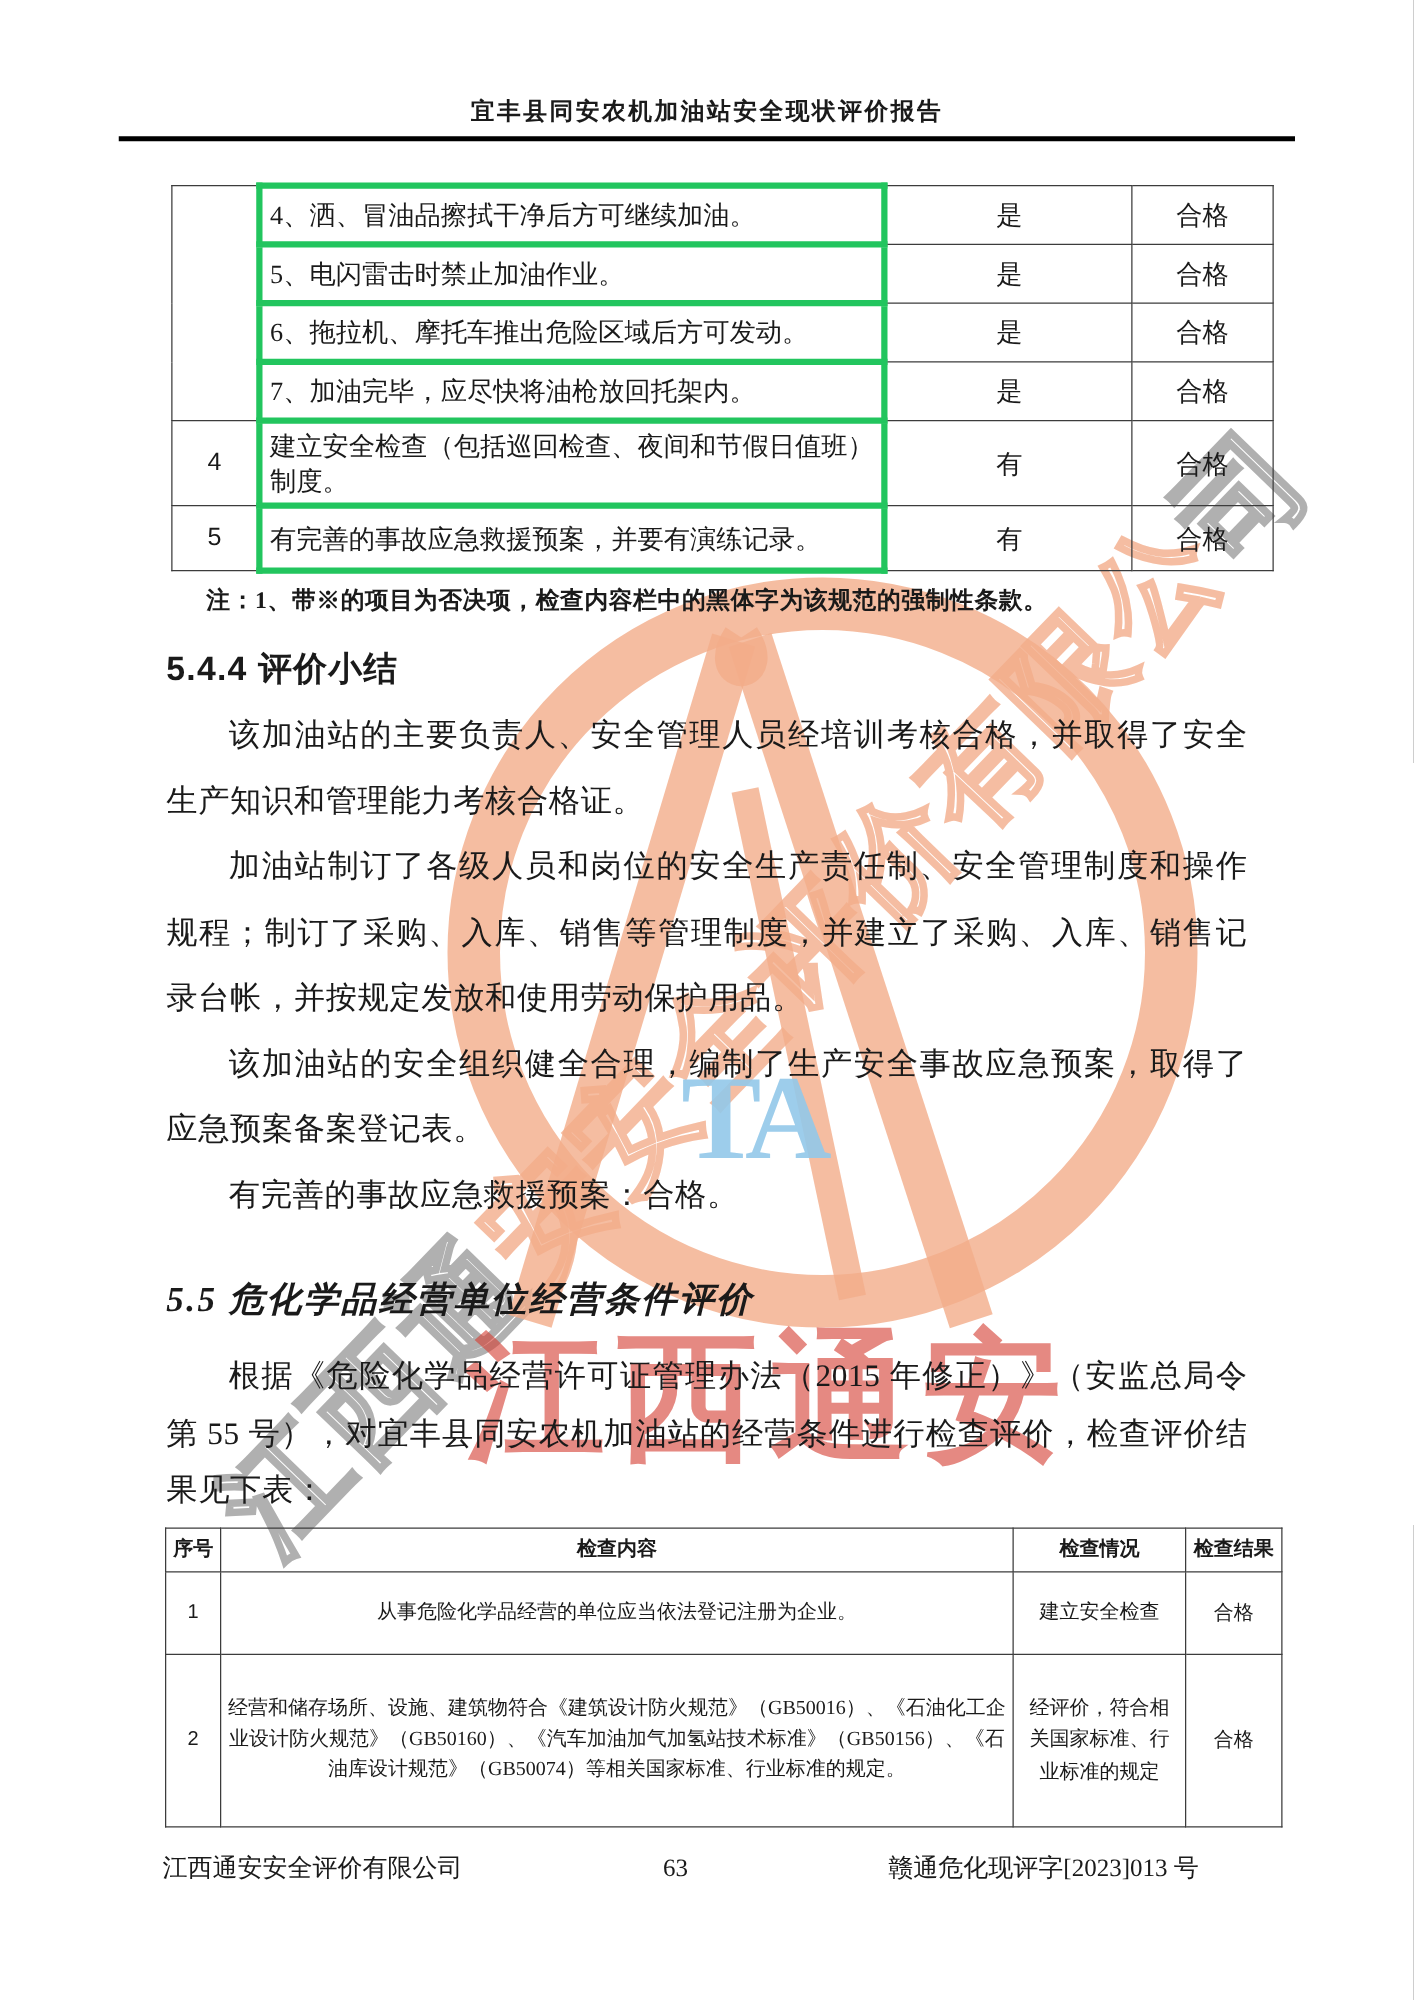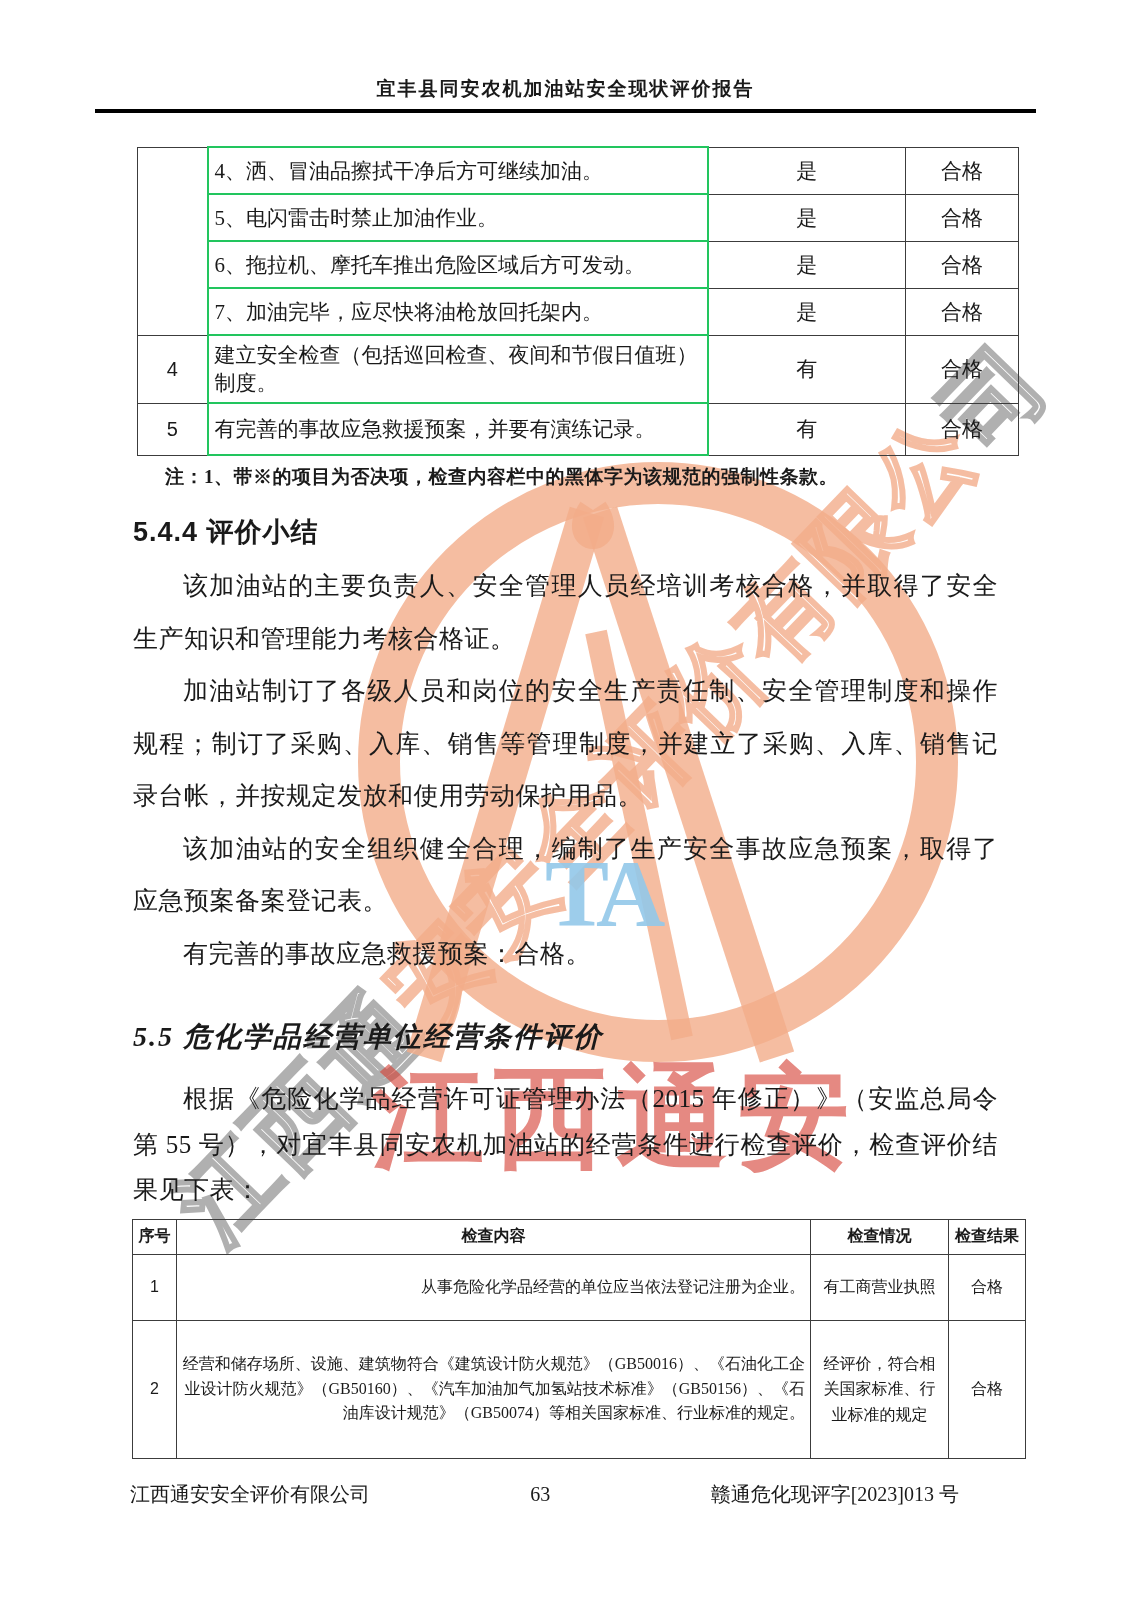--- a/index.html
+++ b/index.html
@@ -41,21 +41,21 @@
   .content{position:relative;z-index:1;}
   .ph-title{
     padding-top:76px;text-align:center;
     font-size:19px;font-weight:bold;letter-spacing:2px;
   }
   .ph-rule{height:4px;background:#000;margin:7px 95px 0 95px;}
   
   table{border-collapse:collapse;}
   .t1{margin:33px 0 0 137px;width:881px;table-layout:fixed;font-size:21px;}
   .t1 td{border:1px solid #3c3c3c;padding:0 4px;vertical-align:middle;}
-  .t1 td.cnt{border:2px solid #22c55e;text-align:left;padding-left:6px;}
+  .t1 td.cnt{border:5px solid #22c55e;text-align:left;padding-left:6px;}
   .t1 td.num{text-align:center;font-family:"Liberation Sans","DejaVu Sans",sans-serif;font-size:20px;}
   .t1 td.sit,.t1 td.res{text-align:center;}
   .t1 tr.r-sm{height:47px;}
   .t1 tr.r-lg{height:68px;}
   .t1 tr.r-md{height:52px;}
   .note{
     margin:8px 0 14px 165px;font-size:19px;letter-spacing:.5px;font-weight:bold;
   }
   .h544{
     margin:24px 0 0 133px;font-size:27px;font-weight:bold;
@@ -72,21 +72,21 @@
   }
   .intro{
     margin:20px 133px 0 133px;font-size:25px;line-height:1.82;
     text-align:justify;text-indent:2em;letter-spacing:.5px;
   }
   
   .t2{margin:6px 0 0 132px;width:893px;table-layout:fixed;font-size:16px;}
   .t2 th,.t2 td{border:1px solid #3c3c3c;padding:2px 5px;vertical-align:middle;}
   .t2 th{font-weight:bold;text-align:center;height:34px;padding:0 2px;}
   .t2 td.num{text-align:center;font-family:"Liberation Sans","DejaVu Sans",sans-serif;}
-  .t2 td.cnt{text-align:right;line-height:1.55;}
+  .t2 td.cnt{text-align:center;line-height:1.55;}
   .t2 td.sit{text-align:center;line-height:1.6;}
   .t2 td.res{text-align:center;}
   .t2 tr.r1{height:66px;}
   .t2 tr.r2{height:138px;}
   
   .footer{
     position:absolute;left:130px;right:172px;bottom:92px;z-index:1;
     display:flex;justify-content:space-between;align-items:baseline;
     font-size:20px;
   }
@@ -183,21 +183,21 @@
       <tbody>
           <tr>
         <th>序号</th>
         <th>检查内容</th>
         <th>检查情况</th>
         <th>检查结果</th>
       </tr>
       <tr class="r1">
         <td class="num">1</td>
         <td class="cnt">从事危险化学品经营的单位应当依法登记注册为企业。</td>
-        <td class="sit">有工商营业执照</td>
+        <td class="sit">建立安全检查</td>
         <td class="res">合格</td>
       </tr>
       <tr class="r2">
         <td class="num">2</td>
         <td class="cnt">经营和储存场所、设施、建筑物符合《建筑设计防火规范》（GB50016）、《石油化工企业设计防火规范》（GB50160）、《汽车加油加气加氢站技术标准》（GB50156）、《石油库设计规范》（GB50074）等相关国家标准、行业标准的规定。</td>
         <td class="sit">经评价，符合相关国家标准、行业标准的规定</td>
         <td class="res">合格</td>
       </tr>
     </tbody>
       </table>

